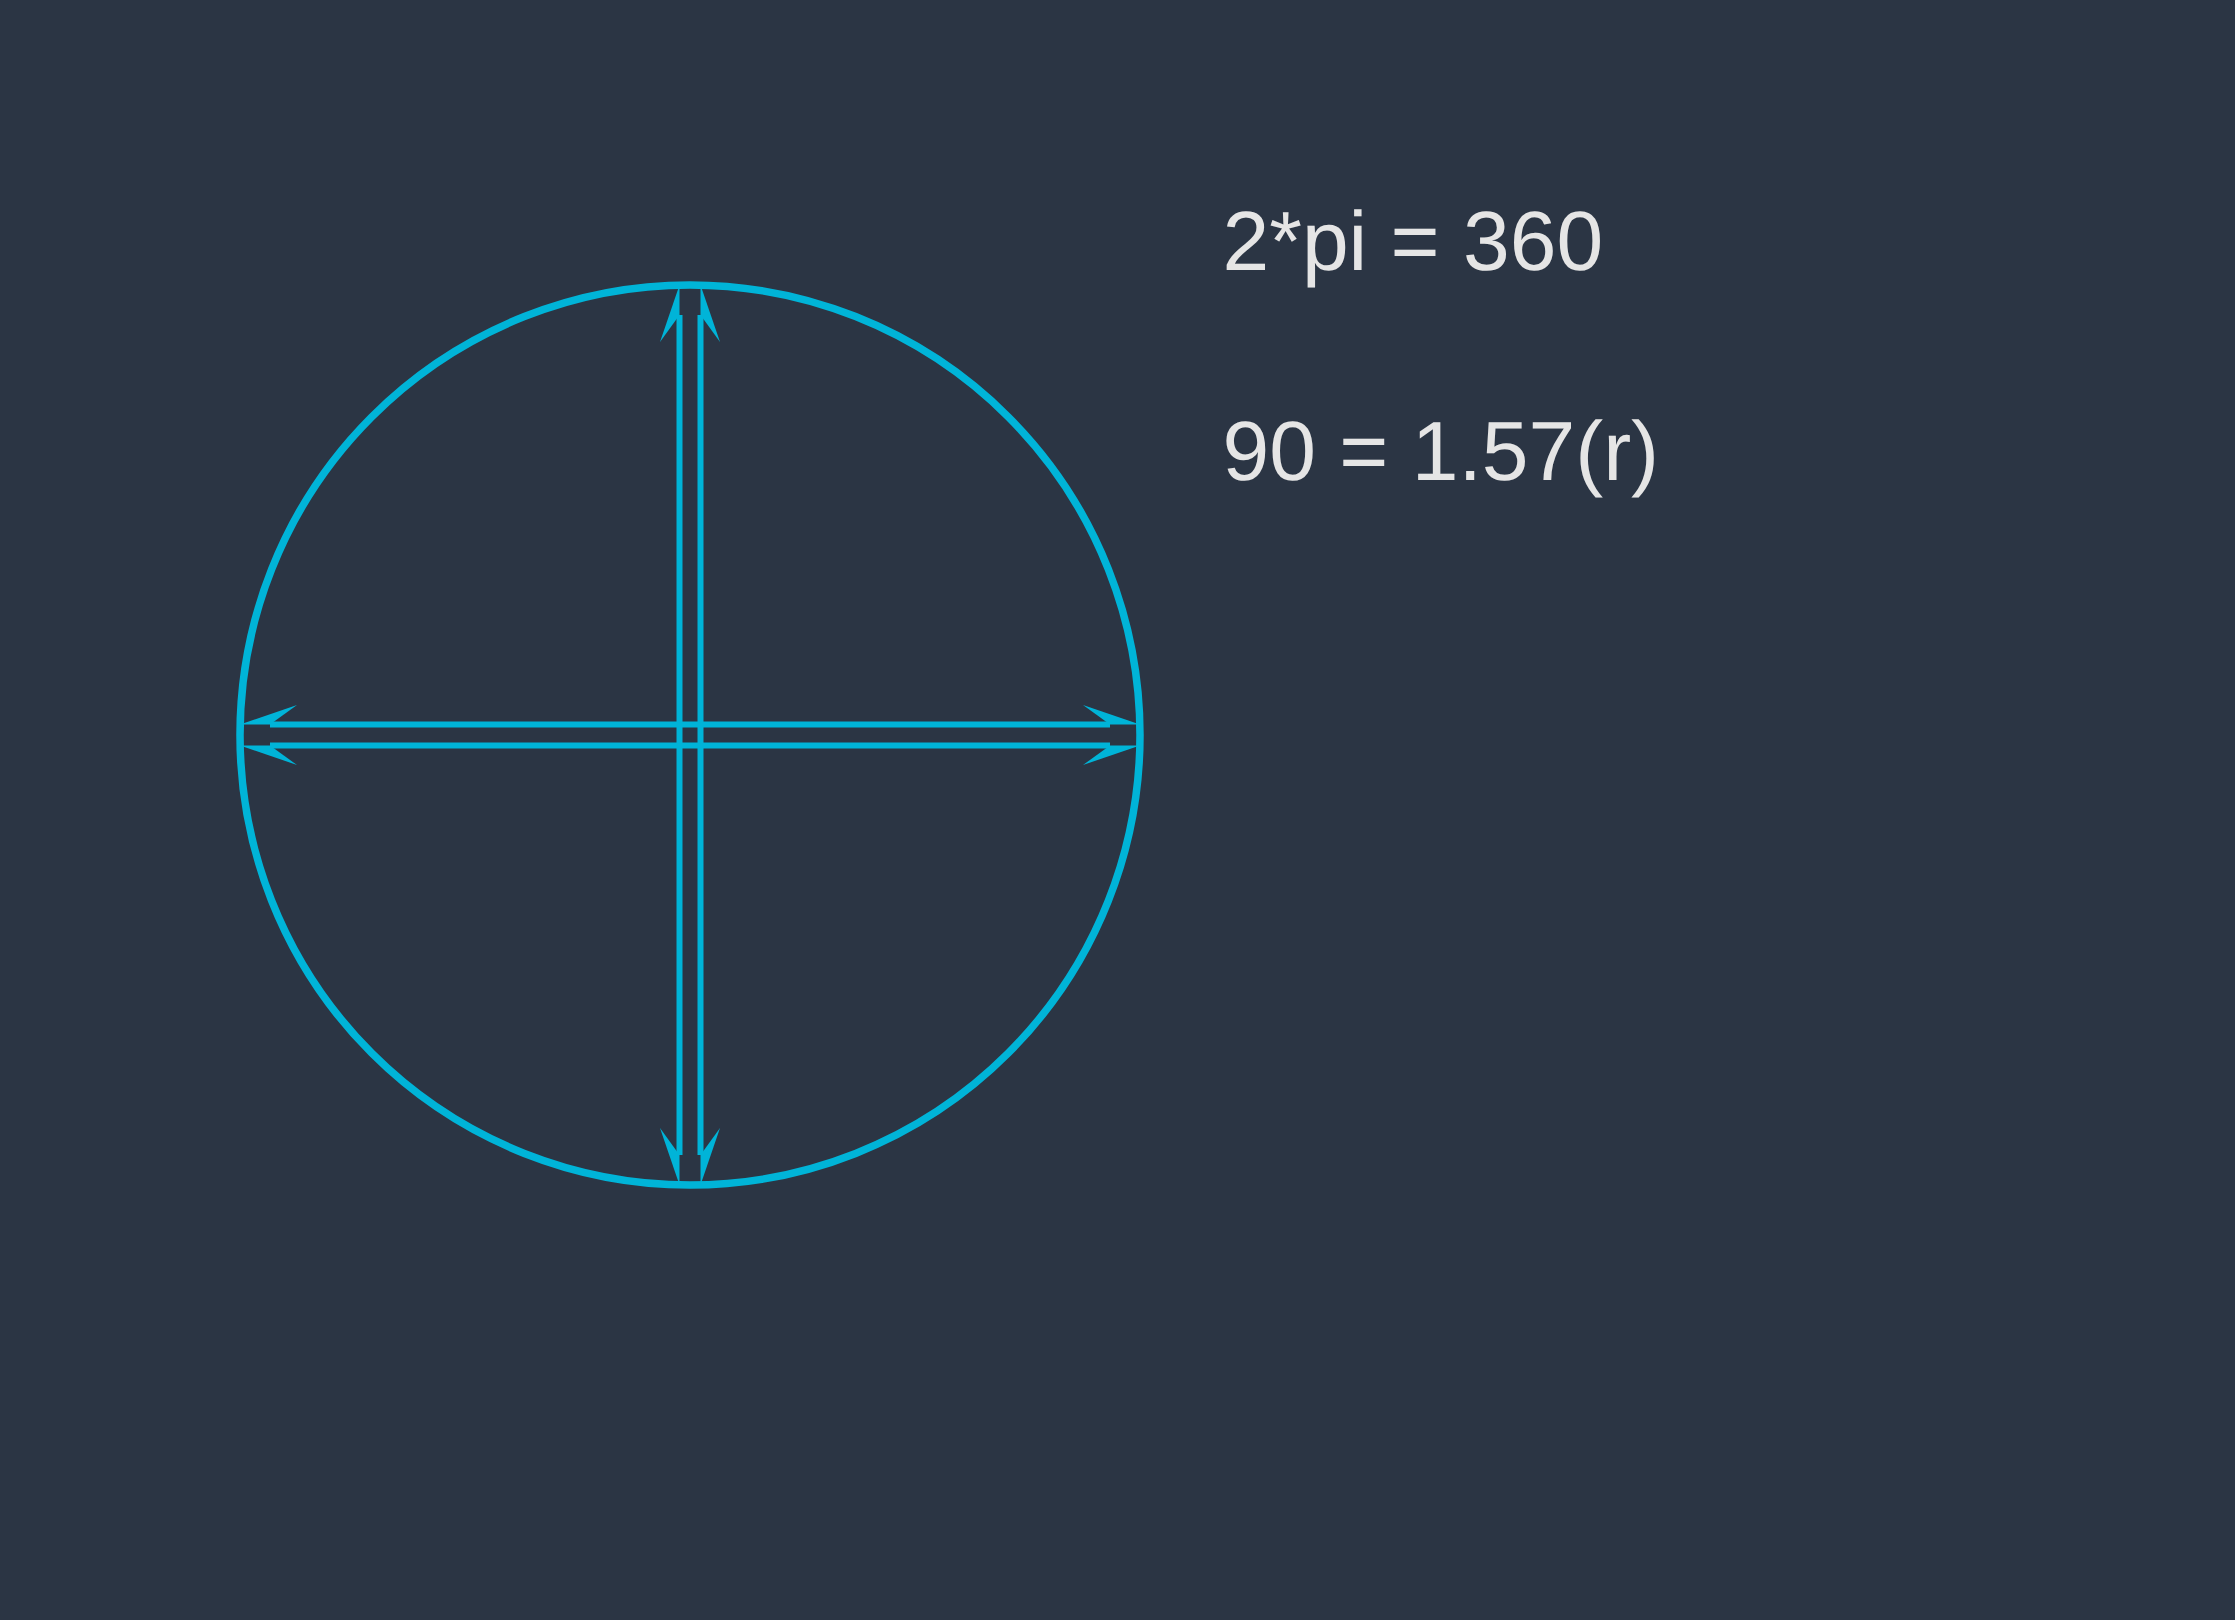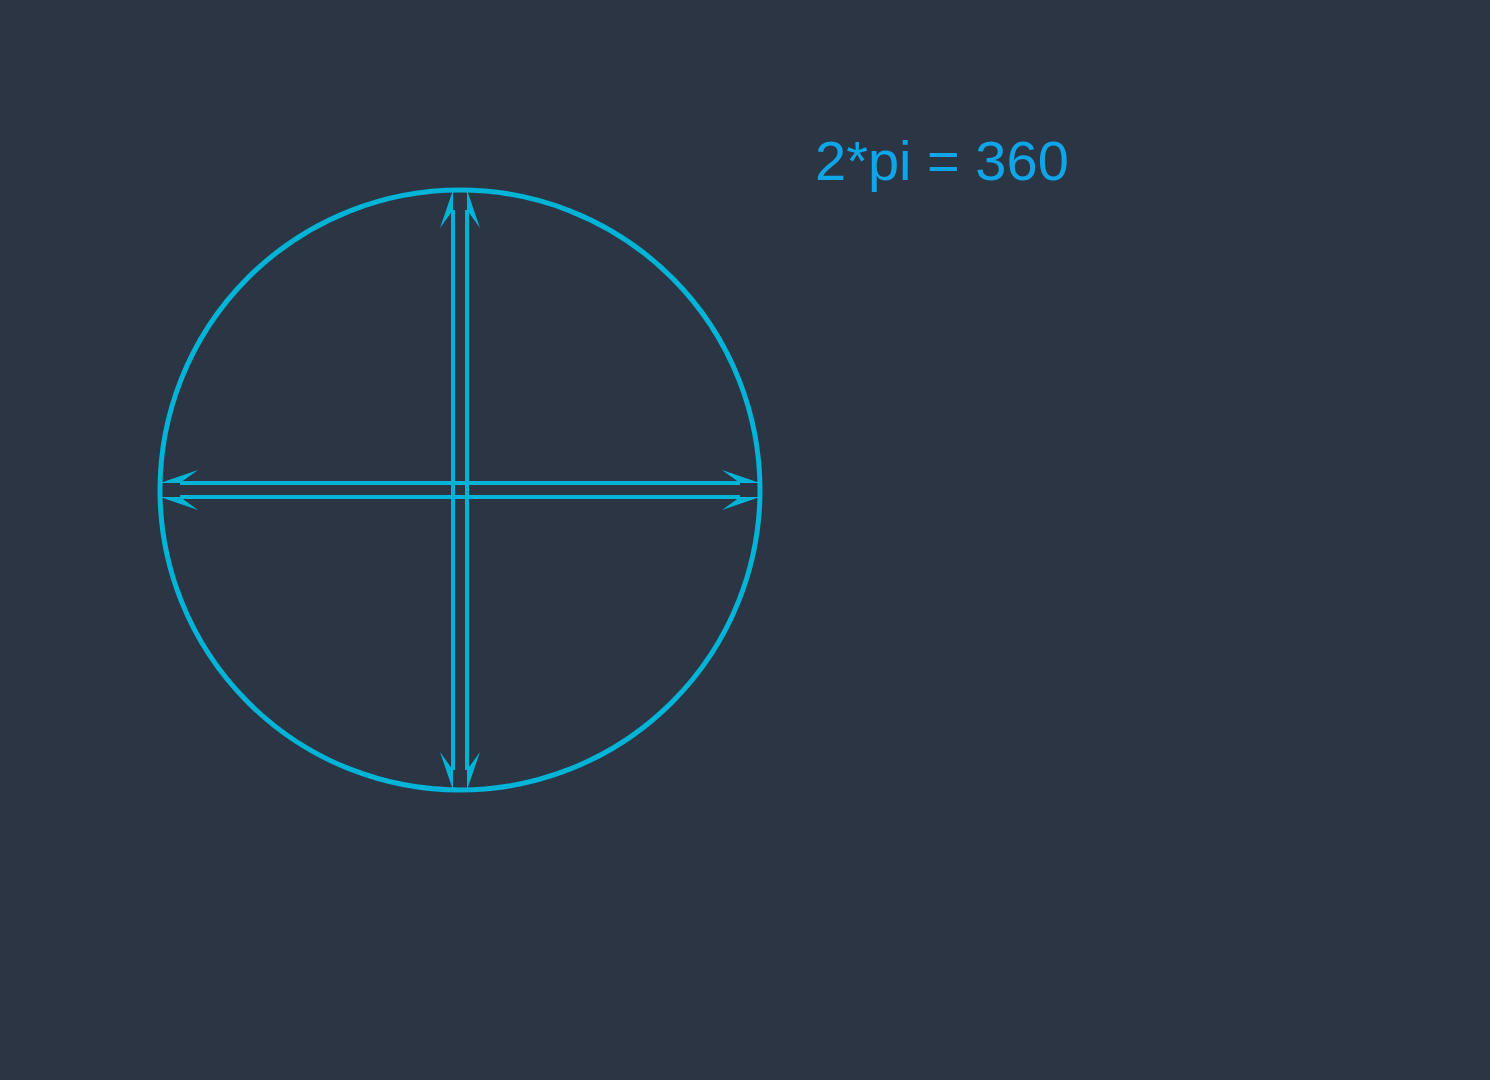--- a/index.html
+++ b/index.html
@@ -15,21 +15,21 @@
       position: absolute;
       left: 150px;
       top: 110px;
       width: 620px;
       height: 760px;
     }
     .equations {
       position: absolute;
       left: 815px;
       top: 130px;
-      color: #0ea5e9;
+      color: #e5e5e5;
       font-size: 56px;
       line-height: 1.1;
     }
     .equation-line {
       margin-bottom: 78px;
       white-space: nowrap;
     }
     .equation-line:last-child {
       margin-bottom: 0;
     }
@@ -59,13 +59,14 @@
     <polygon points="10,373 48,360 30,373" fill="#00b4d8"></polygon>
     <polygon points="10,387 48,400 30,387" fill="#00b4d8"></polygon>
 
     <polygon points="610,373 572,360 590,373" fill="#00b4d8"></polygon>
     <polygon points="610,387 572,400 590,387" fill="#00b4d8"></polygon>
   </svg>
 </div>
 
 <div class="equations">
   <div class="equation-line">2*pi = 360</div>
+  <div class="equation-line">90 = 1.57(r)</div>
 </div>
 
 </body></html>

